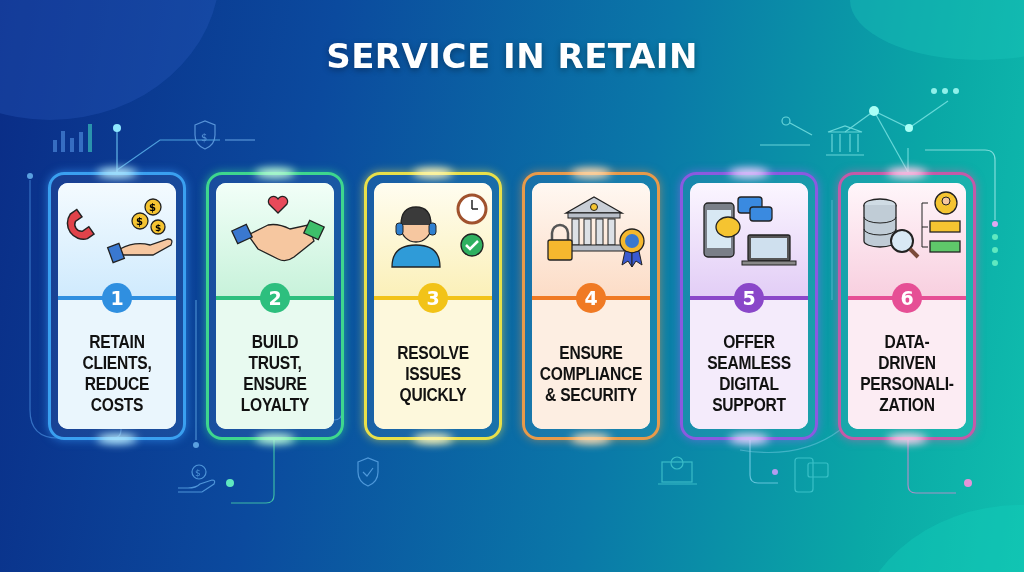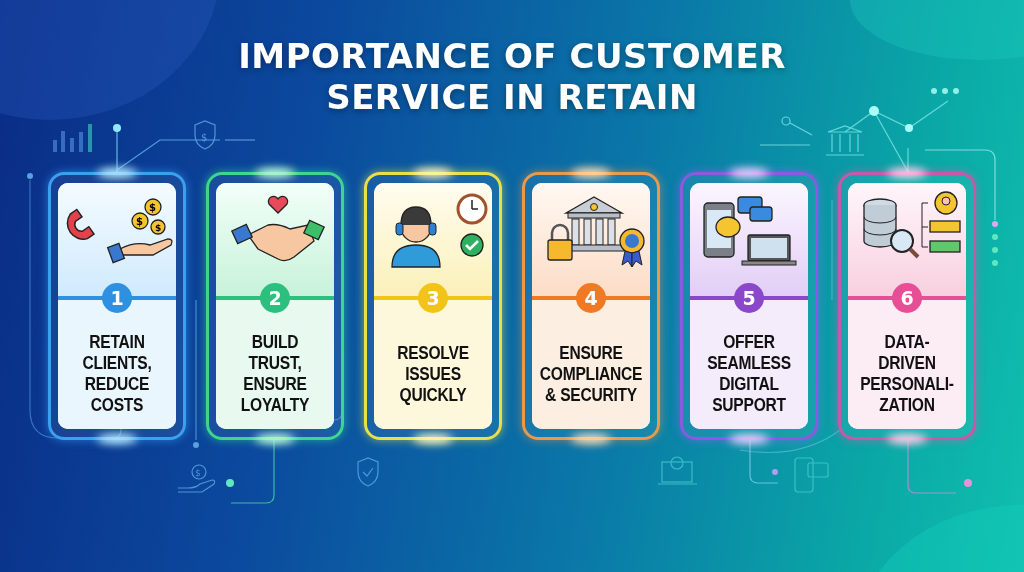--- a/index.html
+++ b/index.html
@@ -115,21 +115,20 @@
       <circle cx="945" cy="91" r="3" fill="#8ff0ea"></circle>
       <circle cx="956" cy="91" r="3" fill="#8ff0ea"></circle>
     <circle cx="995" cy="224" r="3" fill="#e0a8f0"></circle>
       <circle cx="995" cy="237" r="3" fill="#5fe8c0"></circle>
       <circle cx="995" cy="250" r="3" fill="#5fe8c0"></circle>
       <circle cx="995" cy="263" r="3" fill="#5fe8c0"></circle>
   </g>
 </svg>
 
 <div class="title">
-  <div>IMPORTANCE OF CUSTOMER</div>
   <div>SERVICE IN RETAIN</div>
 </div>
 
 <div class="card" style="left:48px;border-color:#3aa0f0;box-shadow:0 0 10px rgba(60,160,255,0.6);">
   <div class="glowTop" style="background:#bff0ff;"></div>
     <div class="glowBot" style="background:#bff0ff;"></div>
   <div class="panel">
     <div class="upper" style="background:linear-gradient(#f4fbff,#cfeafd);"></div>
     <div class="lower" style="background:#eaf6fd;"></div>
     <svg class="icon" viewBox="0 0 124 100">

